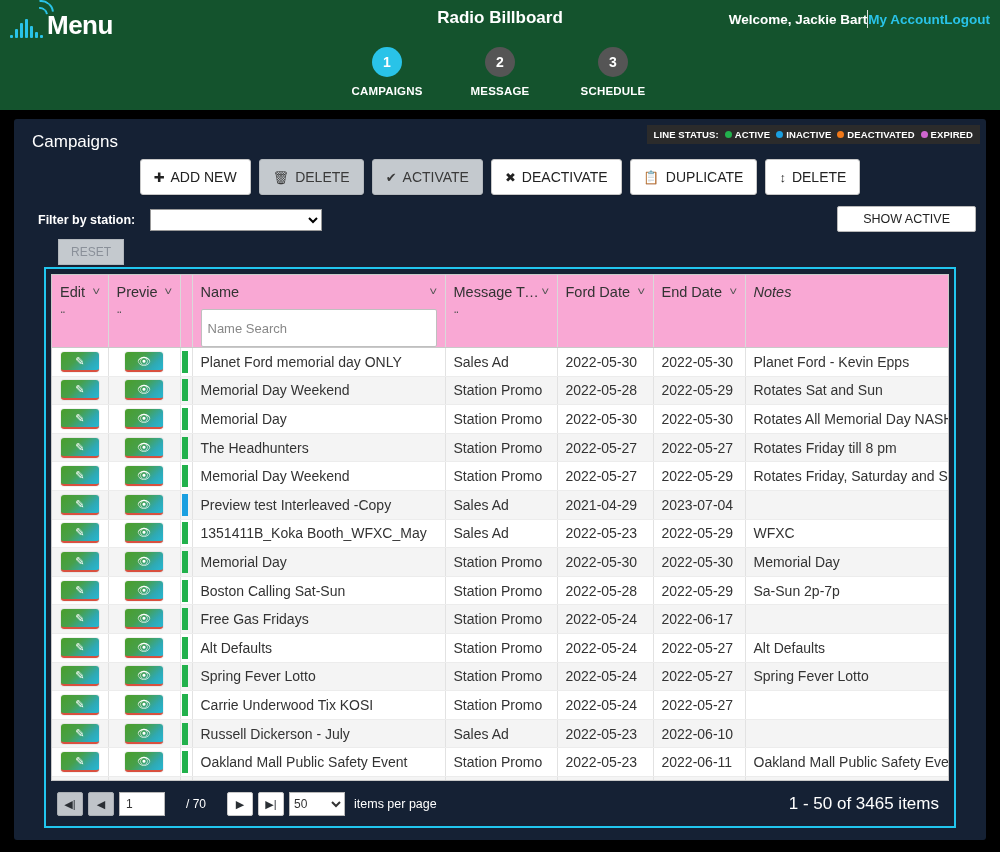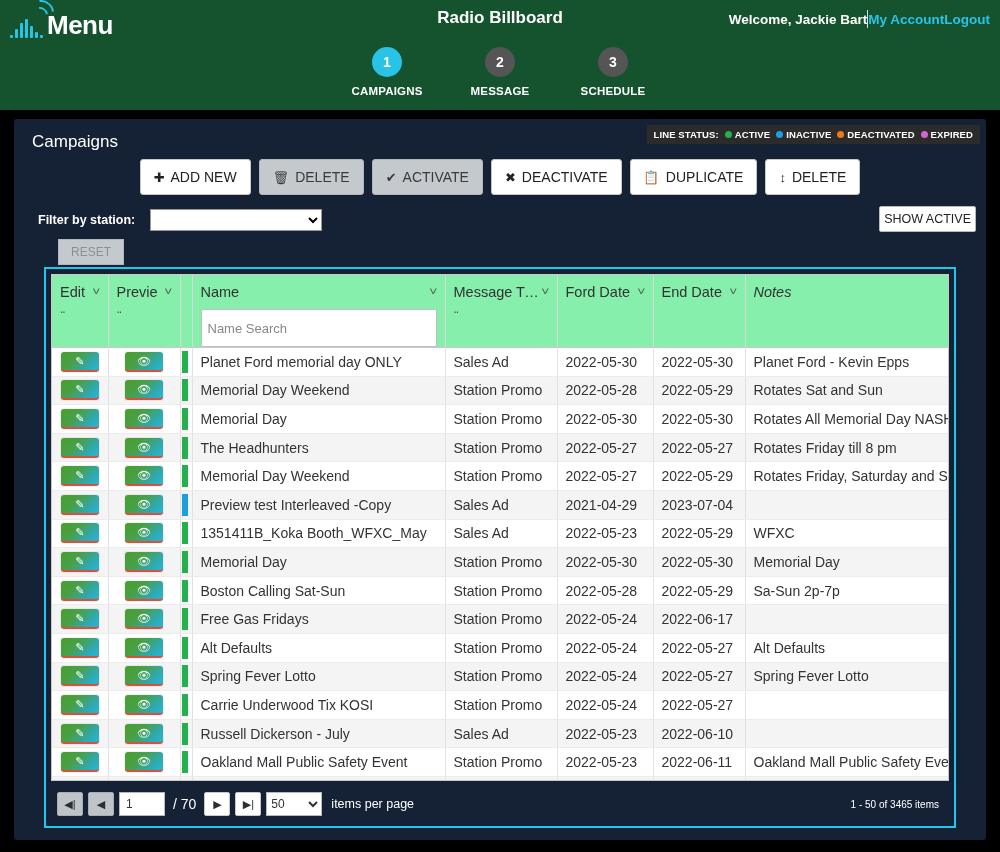--- a/index.html
+++ b/index.html
@@ -139,21 +139,21 @@
   }
   .station-select{
     position:absolute; left:136px; top:0;
     width:172px; height:22px;
     font-size:12px; font-family:"Liberation Sans", sans-serif;
     border:1px solid #999; background:#fff; border-radius:0;
   }
   .show-active{
     position:absolute; right:10px; top:-3px;
     background:#fff; border:1px solid #b9b9b9; border-radius:2px;
-    font-size:12.5px; padding:5px 4px; color:#222; cursor:pointer;
+    font-size:12.5px; padding:5px 25px; color:#222; cursor:pointer;
     font-family:"Liberation Sans", sans-serif;
   }
   .reset-btn{
     position:absolute; left:44px; top:30px;
     background:#c4c9ce; color:#8a9099;
     border:1px solid #b2b7bc; border-radius:0;
     font-size:12px; padding:5px 12px; cursor:default;
     font-family:"Liberation Sans", sans-serif;
   }
 
@@ -168,21 +168,21 @@
   .grid{
     flex:1;
     background:#fff;
     border:1px solid #c9c9c9;
     overflow:hidden;
     display:flex; flex-direction:column;
   }
   table{ border-collapse:collapse; width:100%; table-layout:fixed; }
 
   thead th{
-    background:#86efac;
+    background:#f9a8d4;
     border-right:1px solid #d9d9d9;
     border-bottom:1px solid #c9c9c9;
     font-size:14.5px; font-weight:normal; color:#333;
     text-align:left; vertical-align:top;
     padding:9px 8px 0 8px;
     height:62px;
     position:relative;
     overflow:hidden;
   }
   thead th .hdr-inner{ display:flex; align-items:flex-start; justify-content:space-between; gap:2px;}
@@ -239,27 +239,27 @@
     color:#2a2f34; font-size:11px; cursor:pointer;
     display:flex; align-items:center; justify-content:center;
     font-family:"Liberation Sans", sans-serif;
   }
   .pg-btn.light{ background:#fff; border-color:#c9c9c9; }
   .pg-input{
     width:46px; height:24px; border:1px solid #b9b9b9; background:#fff;
     font-size:12px; padding:0 6px; font-family:"Liberation Sans", sans-serif;
     color:#333;
   }
-  .pg-total{ color:#fff; font-size:14px; margin:0 3px; }
+  .pg-total{ color:#fff; font-size:12px; margin:0 16px; }
   .pg-size{
     width:56px; height:24px; border:1px solid #b9b9b9; background:#fff;
     font-size:12px; font-family:"Liberation Sans", sans-serif; color:#333;
   }
   .pg-ipp{ color:#fff; font-size:12.5px; margin-left:4px;}
-  .pg-right{ margin-left:auto; color:#fff; font-size:10px; padding-right:4px;}
+  .pg-right{ margin-left:auto; color:#fff; font-size:17px; padding-right:4px;}
 </style>
 </head>
 <body>
 
 <div class="topbar">
 
   <div class="logo">
     <span class="logo-bars">
       <span class="logo-arc"></span>
       <span class="logo-arc2"></span>

